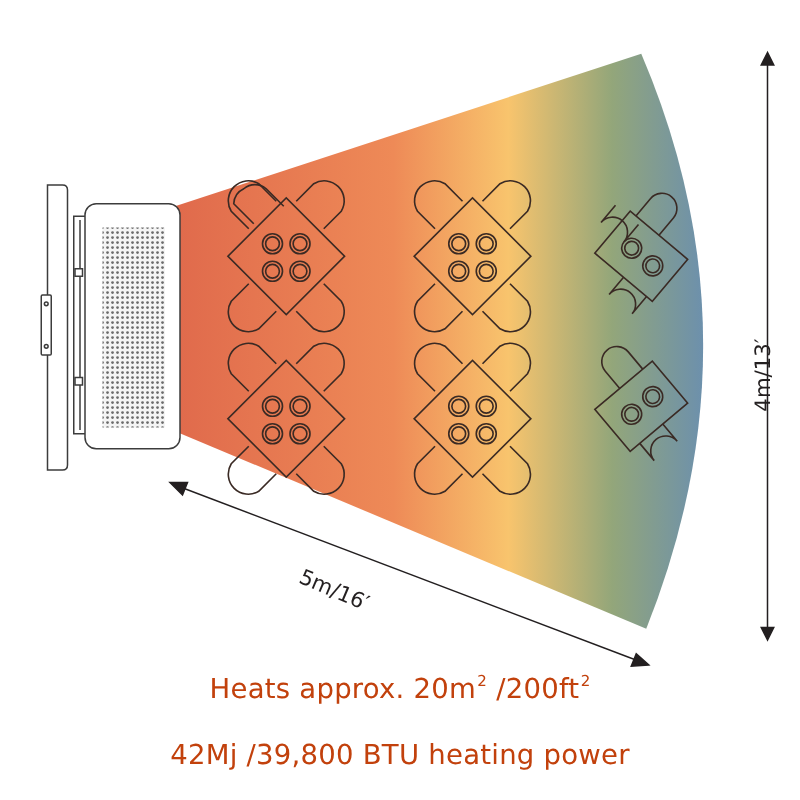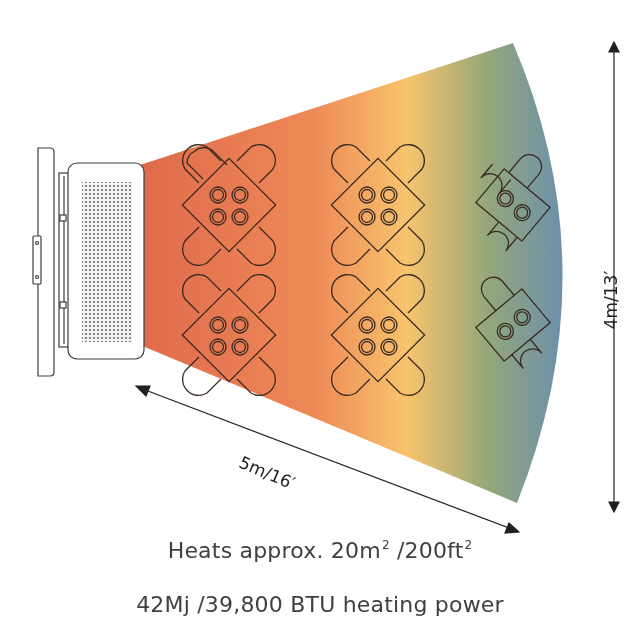--- a/index.html
+++ b/index.html
@@ -1,18 +1,18 @@
 <!DOCTYPE html>
 <html><head>
   <meta charset="utf-8">
   <style>
     html, body { margin: 0; padding: 0; background: #ffffff; }
     body { width: 640px; height: 640px; position: relative; overflow: hidden; font-family: "DejaVu Sans", sans-serif; }
     #diagram { position: absolute; left: 0; top: 0; width: 640px; height: 640px; }
-    .caption { position: absolute; left: 0; width: 640px; text-align: center; color: #404040; font-family: "DejaVu Sans", sans-serif; font-size: 22px; letter-spacing: 0.2px; }
+    .caption { position: absolute; left: 0; width: 640px; text-align: center; color: #c2410c; font-family: "DejaVu Sans", sans-serif; font-size: 22px; letter-spacing: 0.2px; }
     .caption sup { font-size: 12px; vertical-align: 9px; margin-left: 1px; }
     #caption-line1 { top: 538px; }
     #caption-line2 { top: 592px; }
     .dim-label { position: absolute; color: #231f20; font-family: "DejaVu Sans", sans-serif; font-size: 17px; white-space: nowrap; }
     #width-label { left: 244px; top: 452px; transform: rotate(23deg); transform-origin: left top; }
     #depth-label { left: 582px; top: 290px; transform: rotate(-90deg); transform-origin: center center; }
   </style>
 </head>
 <body>
 

